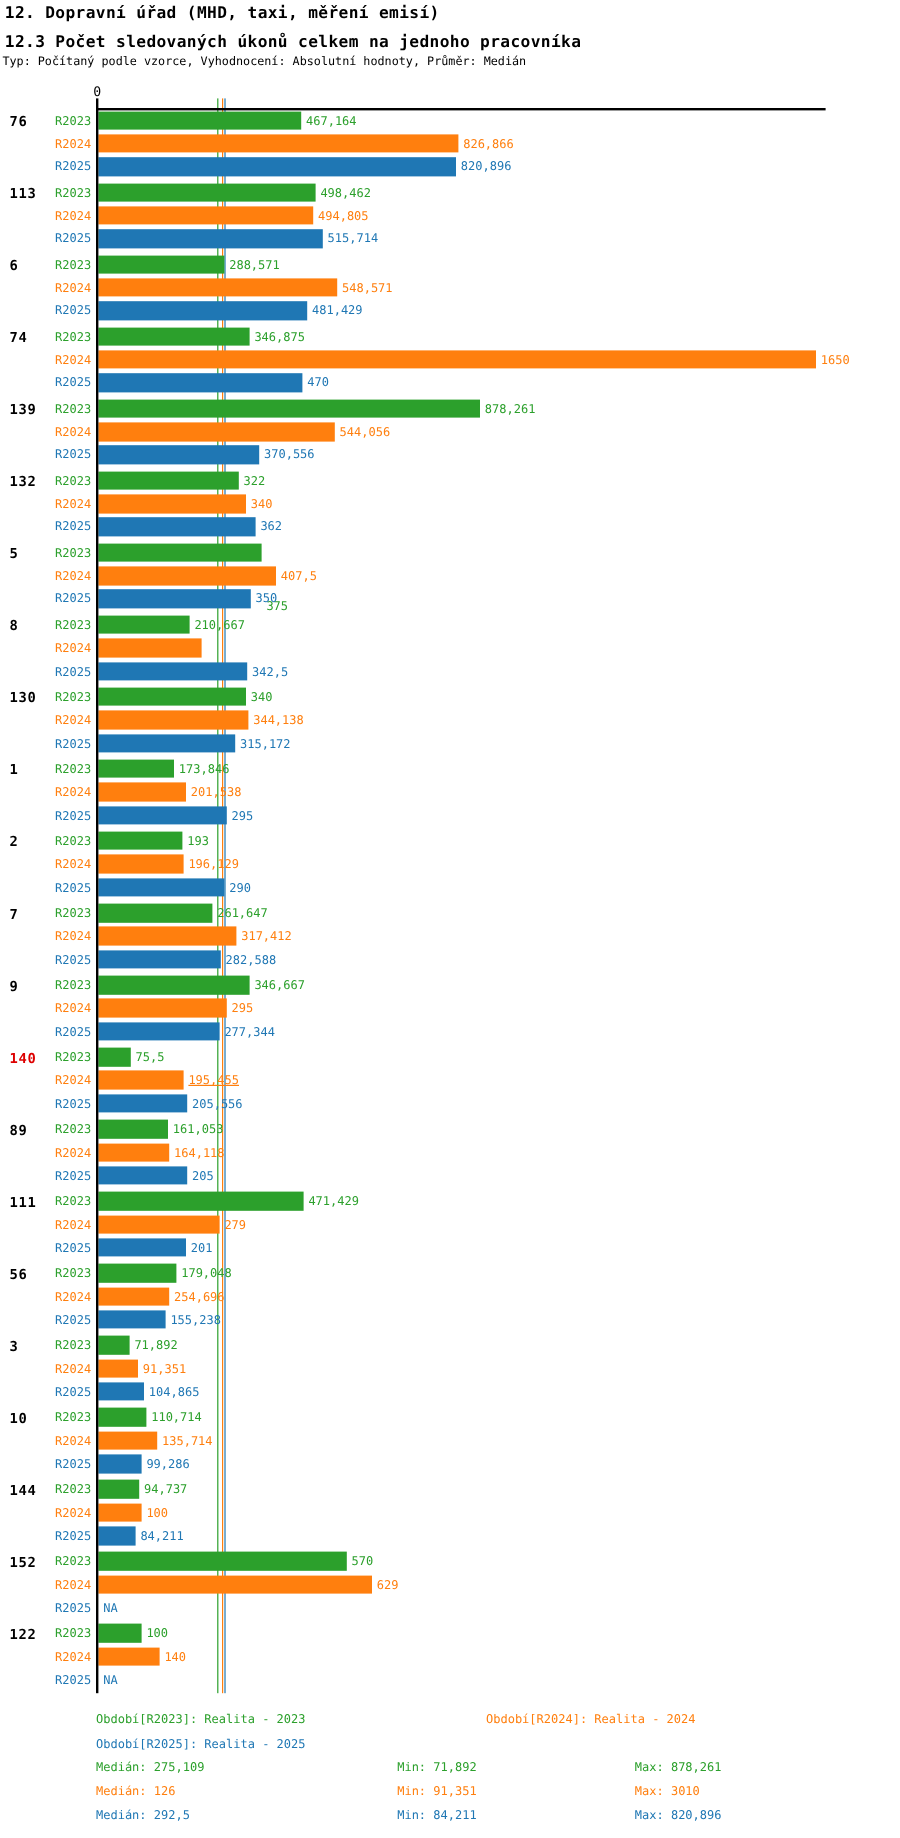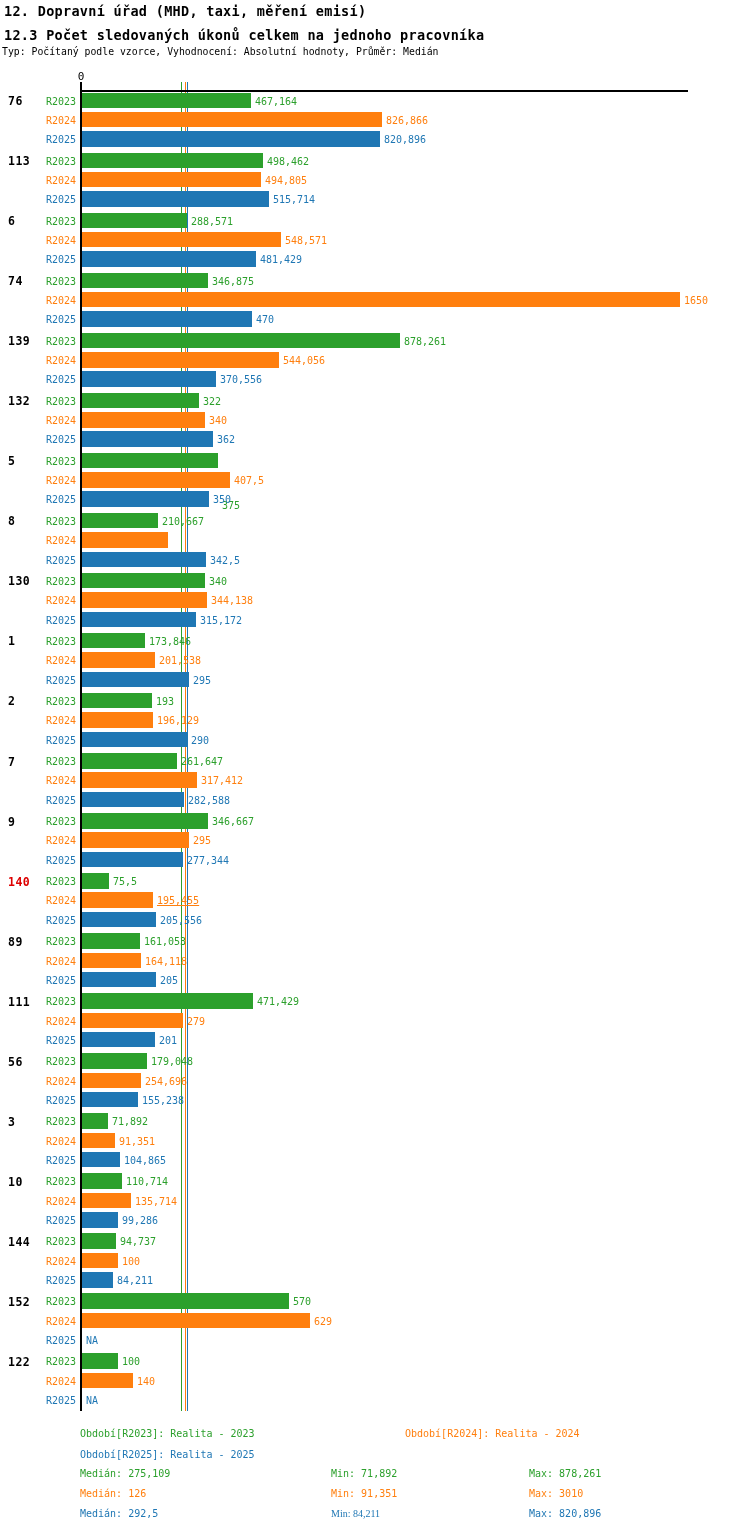--- a/index.html
+++ b/index.html
@@ -452,14 +452,14 @@
 <div class="fitem leg2" style="color: rgb(255, 127, 14);">Období[R2024]: Realita - 2024</div>
 <div class="fitem leg3" style="color: rgb(31, 119, 180);">Období[R2025]: Realita - 2025</div>
 
 <div class="fitem r1 c1" style="color: rgb(44, 160, 44);">Medián: 275,109</div>
 <div class="fitem r1 c2" style="color: rgb(44, 160, 44);">Min: 71,892</div>
 <div class="fitem r1 c3" style="color: rgb(44, 160, 44);">Max: 878,261</div>
 <div class="fitem r2 c1" style="color: rgb(255, 127, 14);">Medián: 126</div>
 <div class="fitem r2 c2" style="color: rgb(255, 127, 14);">Min: 91,351</div>
 <div class="fitem r2 c3" style="color: rgb(255, 127, 14);">Max: 3010</div>
 <div class="fitem r3 c1" style="color: rgb(31, 119, 180);">Medián: 292,5</div>
-<div class="fitem r3 c2" style="color: rgb(31, 119, 180); font-family: Liberation Serif, serif;">Min: 84,211</div>
+<div class="fitem r3 c2" style="color: rgb(31, 119, 180);">Min: 84,211</div>
 <div class="fitem r3 c3" style="color: rgb(31, 119, 180);">Max: 820,896</div>
 
 </body></html>

